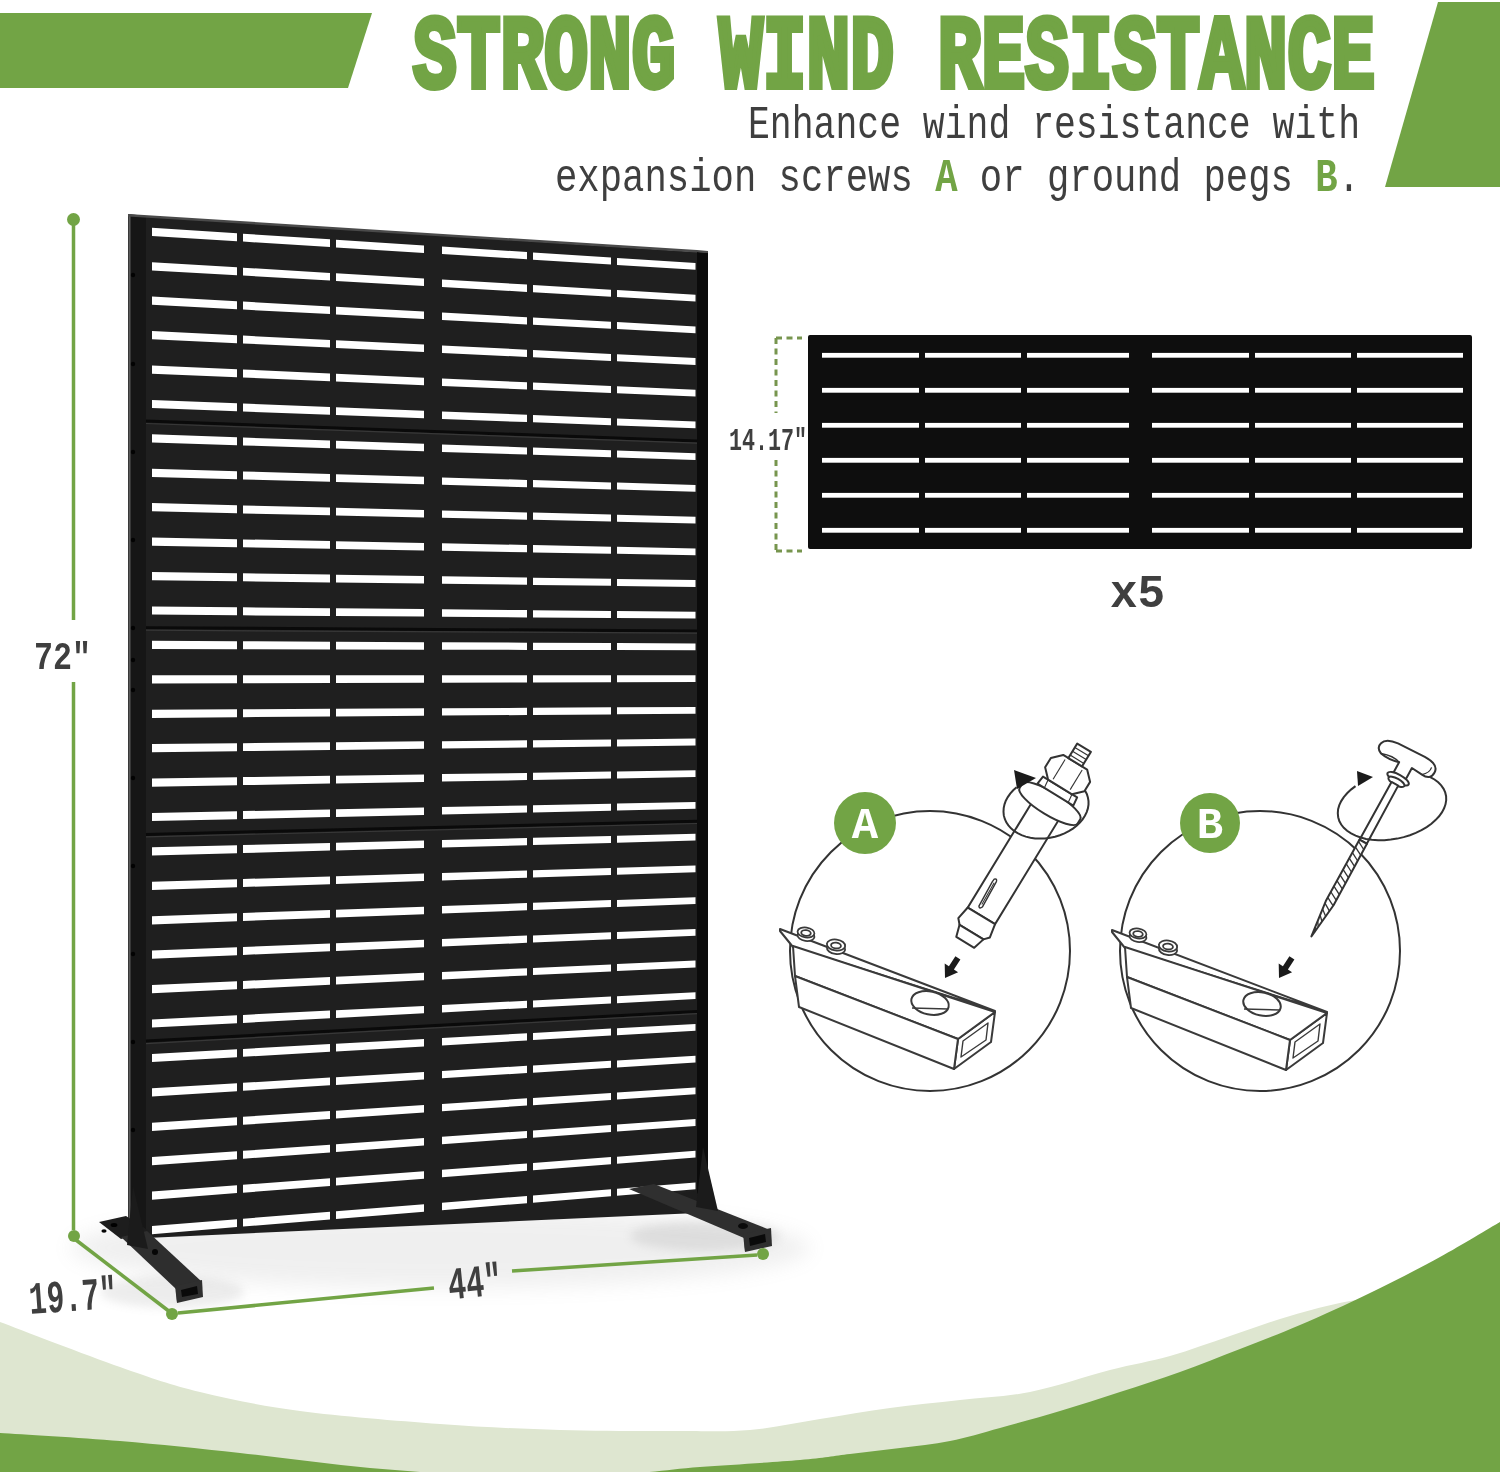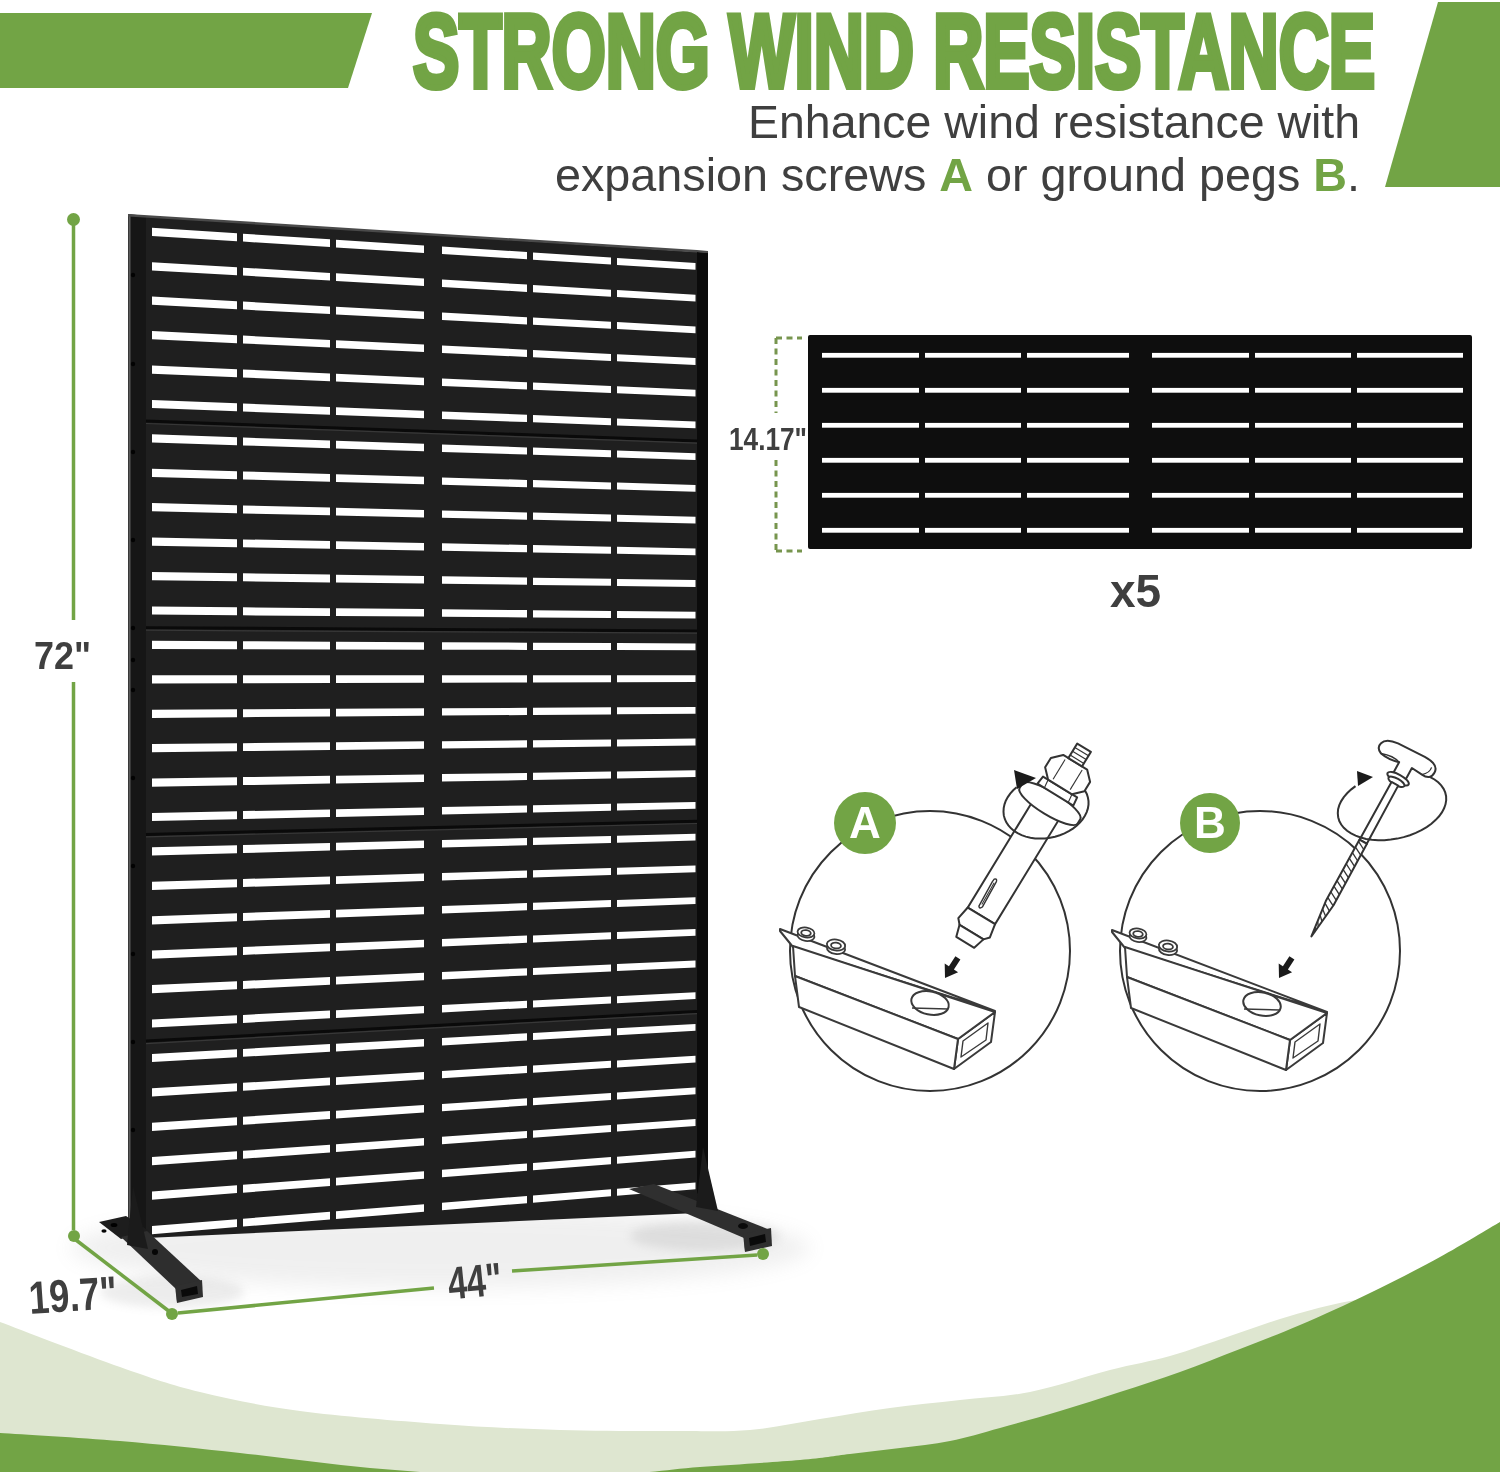--- a/index.html
+++ b/index.html
@@ -1,16 +1,16 @@
 <!DOCTYPE html>
 <html><head><meta charset="utf-8">
 <style>
 html,body{margin:0;padding:0;background:#fff;}
 #page{position:relative;width:1500px;height:1472px;overflow:hidden;background:#fff;
-  font-family:Liberation Sans, sans-serif;}
+  font-family:Liberation Mono, monospace;}
 </style></head>
 <body>
 <div id="page">
 <svg width="1500" height="1472" viewBox="0 0 1500 1472">
   <defs>
     <filter id="soft" x="-60%" y="-60%" width="220%" height="220%">
           <feGaussianBlur stdDeviation="10"></feGaussianBlur>
         </filter>
     <filter id="soft2" x="-60%" y="-60%" width="220%" height="220%">
           <feGaussianBlur stdDeviation="5"></feGaussianBlur>

